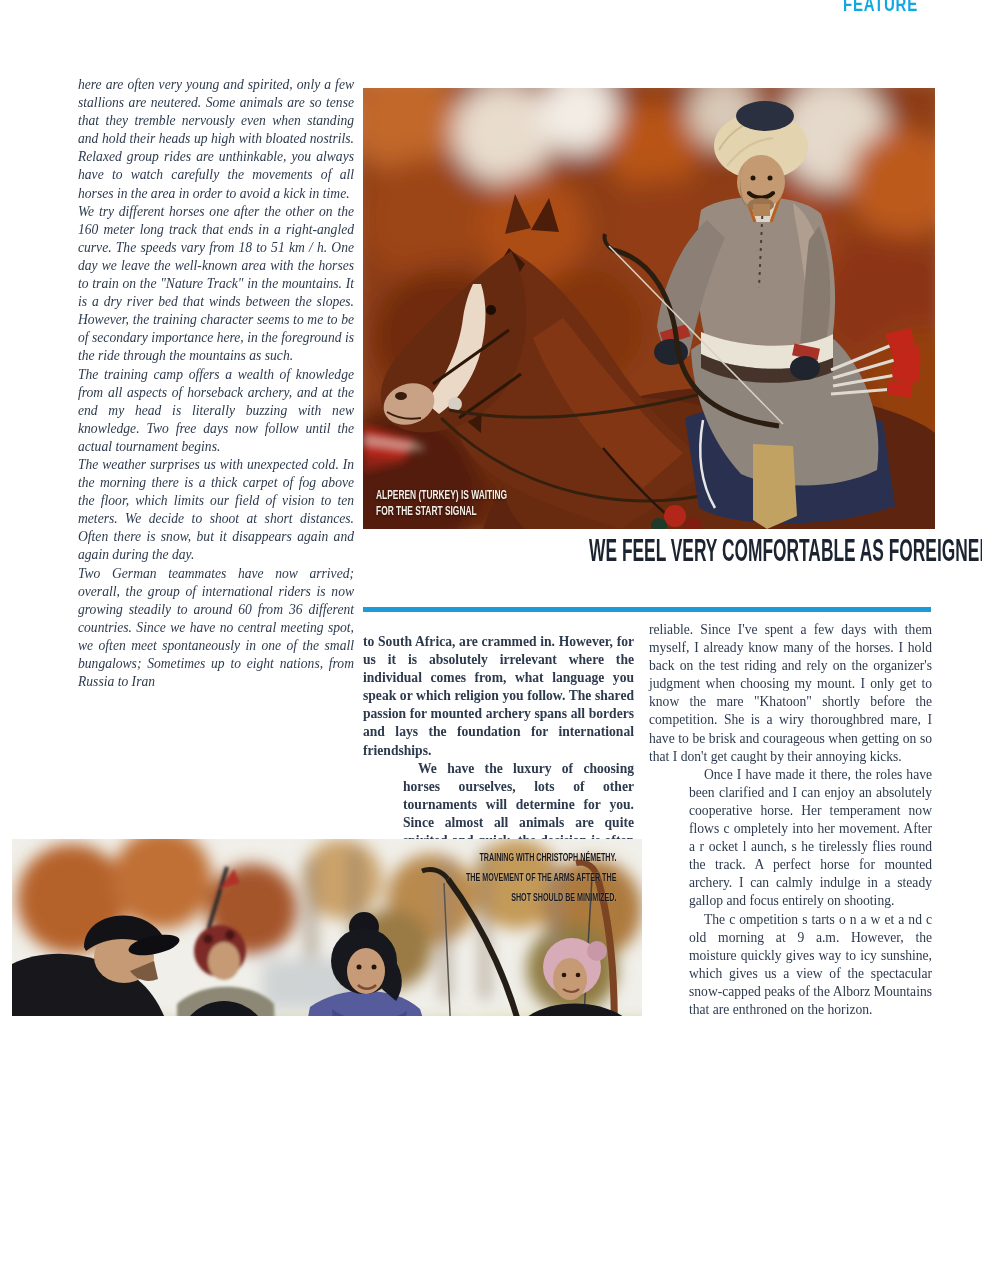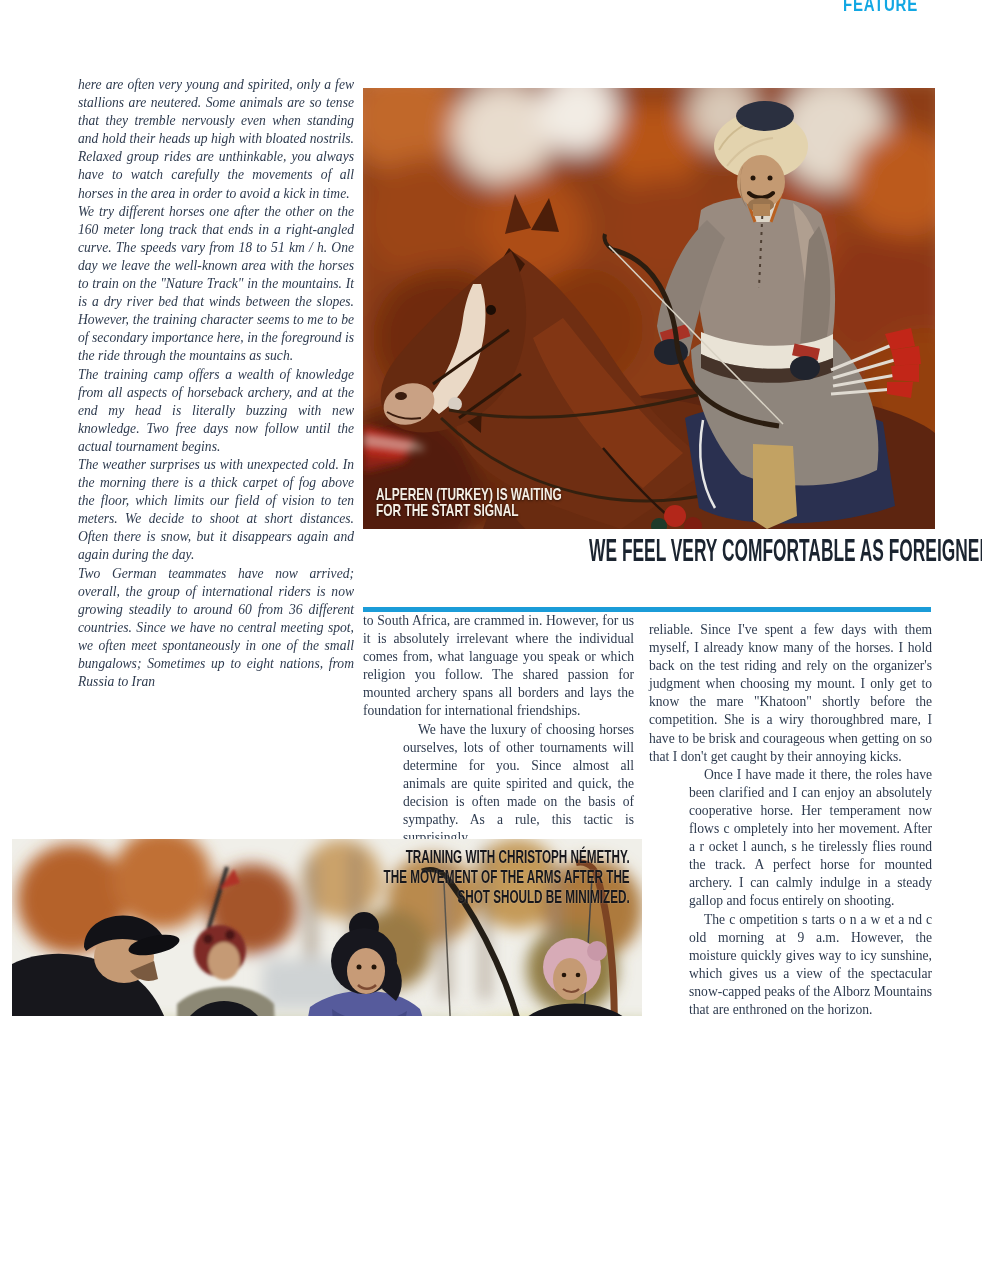--- a/index.html
+++ b/index.html
@@ -8,32 +8,32 @@
   .col{position:absolute;text-align:justify;font-size:13.6px;line-height:18.1px;}
   .col p{margin:0;}
   .col p.indent{text-indent:15px;margin-left:40px;}
   .cond{font-family:"Liberation Sans","DejaVu Sans",sans-serif;font-weight:bold;display:inline-block;}
   .feature{position:absolute;top:-7px;right:64px;font-size:20px;color:#12a7e3;letter-spacing:1px;}
   .feature .cond{transform:scaleX(0.75);transform-origin:top right;}
   .photo{position:absolute;overflow:hidden;}
   .photo svg{display:block;width:100%;height:100%;}
   .main-photo{left:363px;top:88px;width:572px;height:441px;}
   .train-photo{left:12px;top:839px;width:630px;height:364px;}
-  .photo-caption{position:absolute;left:13px;bottom:10px;font-size:17px;line-height:16px;
+  .photo-caption{position:absolute;left:13px;bottom:10px;font-size:12px;line-height:16px;
         color:#f4efe6;text-shadow:0 1px 3px rgba(0,0,0,.6);}
   .photo-caption .cond{transform:scaleX(0.70);transform-origin:left center;display:block;white-space:nowrap;}
-  .train-caption{position:absolute;top:8px;right:12px;text-align:right;font-size:18px;line-height:20px;
+  .train-caption{position:absolute;top:8px;right:26px;text-align:right;font-size:11px;line-height:20px;
         color:#17171c;text-shadow:0 0 2px rgba(255,255,255,.35);}
   .train-caption .cond{transform:scaleX(0.65);transform-origin:right center;display:block;white-space:nowrap;}
   .pull-quote{position:absolute;left:363px;top:536px;width:572px;text-align:center;
         font-size:31px;line-height:29px;color:#1b2430;}
   .pull-quote .cond{transform:scaleX(0.56);transform-origin:center;white-space:nowrap;}
   .rule{position:absolute;left:363px;top:607px;width:568px;height:5px;background:#1b9cd8;}
   .left-col{left:78px;top:76px;width:276px;font-style:italic;}
-  .mid-col{left:363px;top:612px;width:271px;}
+  .mid-col{left:363px;top:633px;width:271px;font-weight:bold;}
   .right-col{left:649px;top:621px;width:283px;}
   .footer{position:absolute;top:1236px;right:64px;font-size:20px;white-space:nowrap;}
   .footer .cond{transform:scaleX(0.68);transform-origin:right center;}
   .footer .mag{color:#149fd8;}
   .footer .num{color:#1d2733;margin-left:6px;}
   .hairline{position:absolute;left:256px;top:1272px;width:726px;height:3px;
         background:linear-gradient(to right,rgba(140,140,140,.25),rgba(110,110,110,.55) 35%,rgba(110,110,110,.5) 70%,rgba(160,160,160,.3));}
 </style>
 </head>
 <body>

